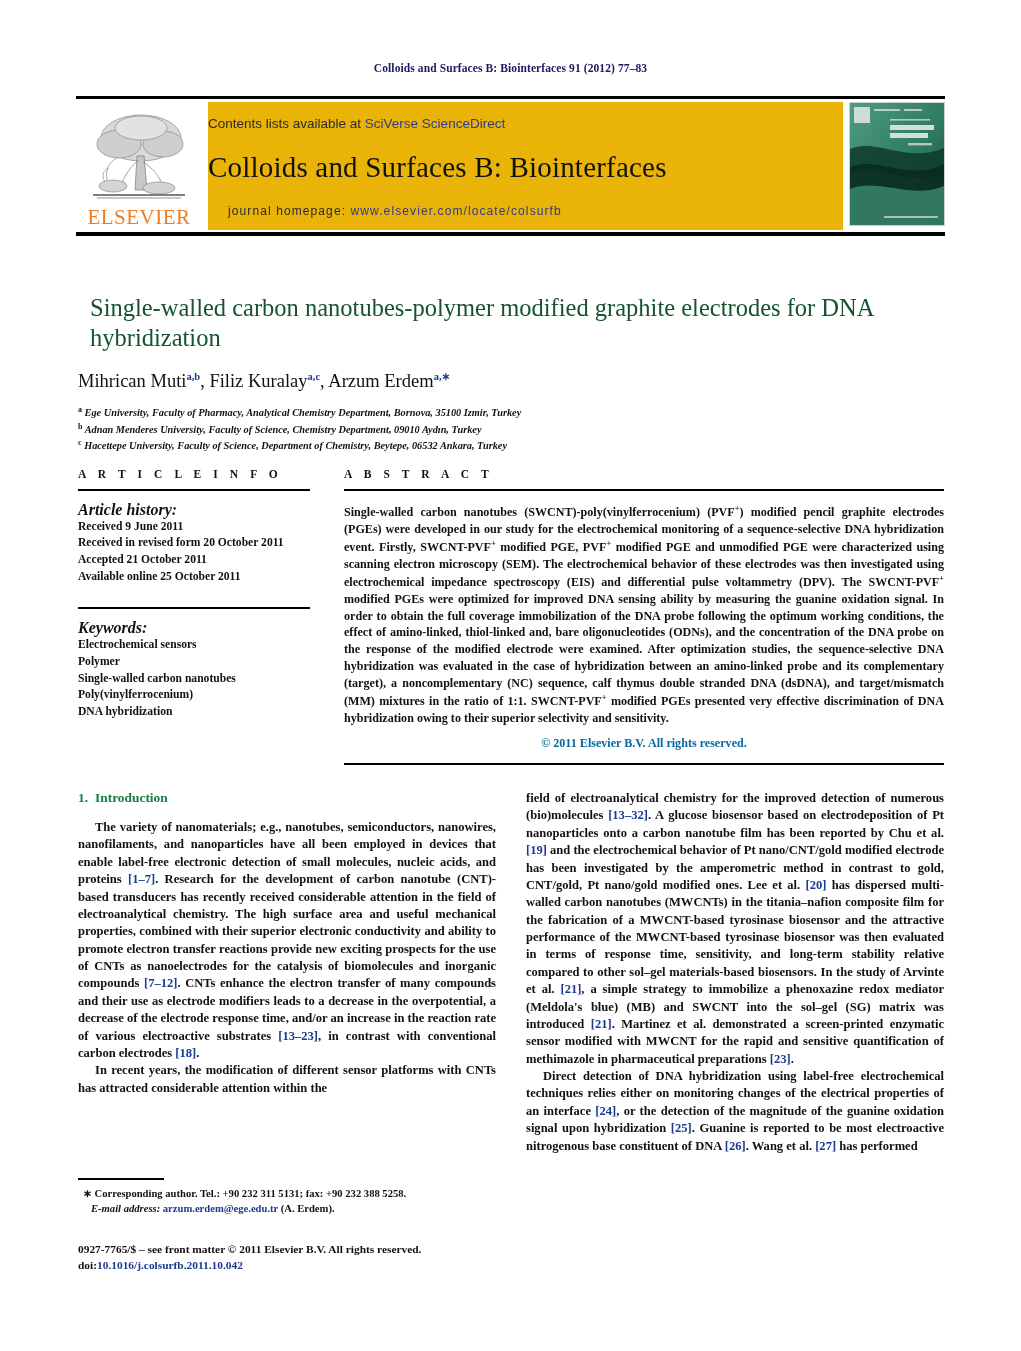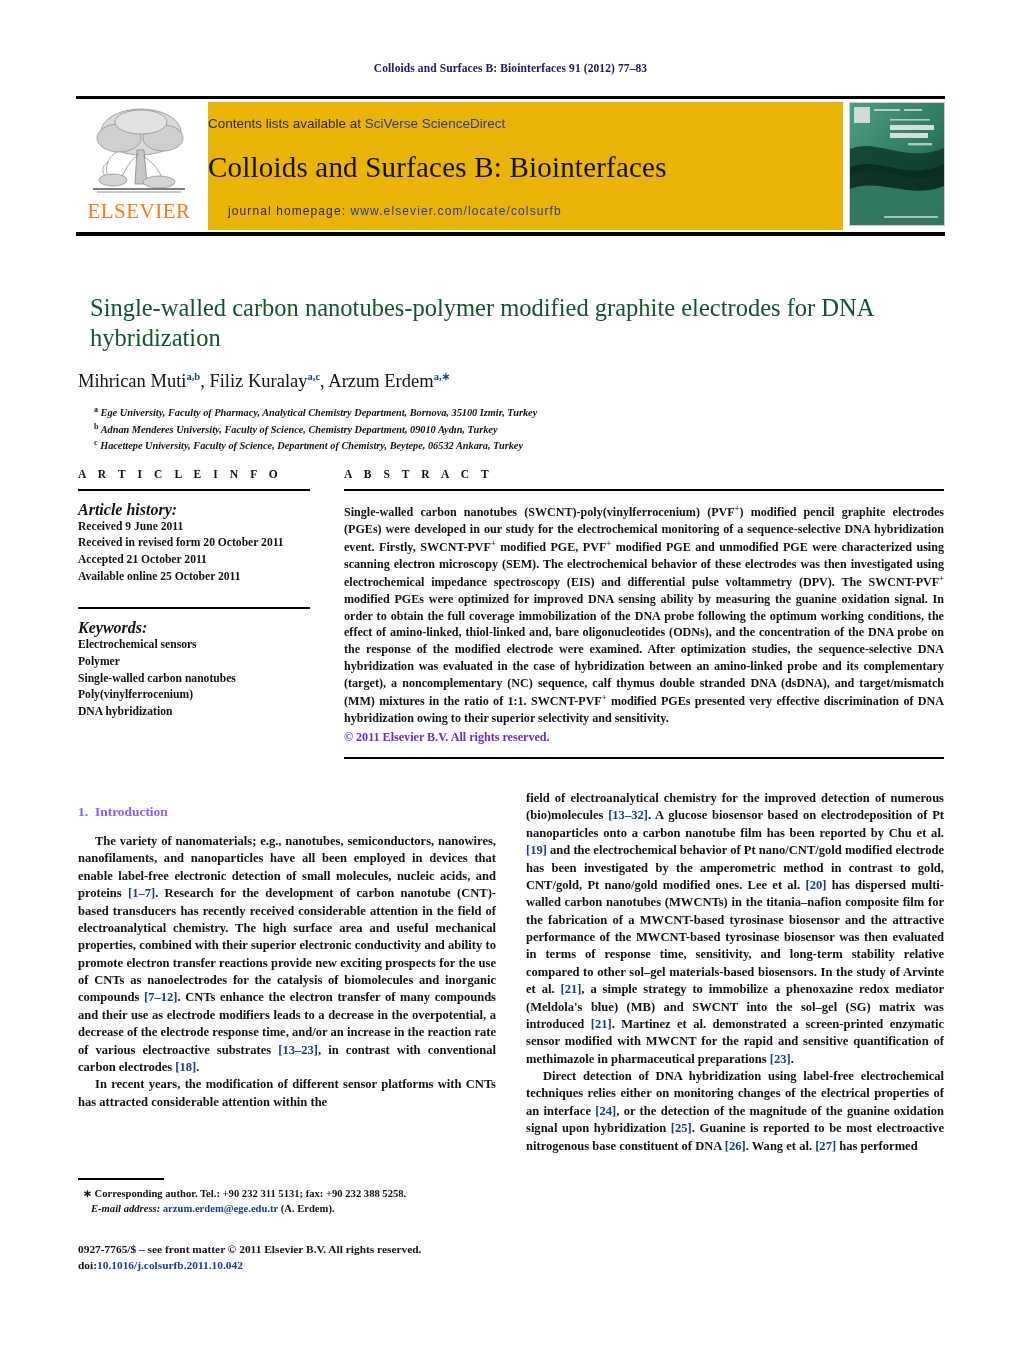--- a/index.html
+++ b/index.html
@@ -39,21 +39,21 @@
     position: absolute; top: 0; left: 0; width: 869px; height: 2.5px;
     background: #000;
   }
   .header-inner {
     position: absolute; top: 6px; left: 0; width: 869px; height: 128px;
     display: flex; align-items: stretch;
   }
   .elsevier-logo {
     width: 126px; flex: 0 0 126px;
     display: flex; flex-direction: column;
-    align-items: center; justify-content: flex-start;
+    align-items: center; justify-content: flex-end;
     padding-bottom: 2px;
   }
   .tree-svg { width: 104px; height: 98px; display: block; }
   .elsevier-word {
     font-family: "Liberation Serif", serif;
     font-size: 21px;
     letter-spacing: 0.5px;
     color: #ef7c20;
     line-height: 1;
     margin-top: 1px;
@@ -110,21 +110,21 @@
     font-weight: normal;
   }
   .authors {
     margin-top: 17px;
     font-family: "Liberation Serif", serif;
     font-size: 18.5px;
     color: #111;
   }
   .authors sup { font-size: 10.5px; color: #1a3a8f; font-weight: bold; vertical-align: super; }
 
-  .affiliations { margin-top: 12px; margin-left: 16px; }
+  .affiliations { margin-top: 12px; }
   .aff {
     font-family: "Liberation Serif", serif;
     font-style: italic;
     font-weight: bold;
     font-size: 10.3px;
     line-height: 1.48;
     color: #111;
   }
   .aff sup { font-style: normal; font-size: 8px; vertical-align: super; }
 
@@ -162,44 +162,44 @@
     font-family: "Liberation Serif", serif;
     font-weight: bold;
     font-size: 12.1px;
     line-height: 1.405;
     color: #111;
     text-align: justify;
     hyphens: none;
   }
   .abs-text sup { font-size: 8.4px; vertical-align: super; }
   .copyright {
-    margin-top: 3px;
-    text-align: left;
+    margin-top: 9px;
+    text-align: center;
     font-family: "Liberation Serif", serif;
     font-weight: bold;
     font-size: 12.1px;
-    color: #6d28d9;
+    color: #0369a1;
   }
   .abs-bottom-rule { height: 2px; background: #000; margin-top: 12px; }
 
   
   .body-cols {
     position: absolute;
     top: 790px; left: 78px;
     width: 866px; height: 470px;
     display: flex; gap: 30px;
   }
   .bcol { width: 418px; flex: 0 0 418px; position: relative; }
 
   .sec-title {
     font-family: "Liberation Serif", serif;
     font-weight: bold;
     font-size: 13.4px;
-    color: #8b5cf6;
-    margin: 14px 0 13px 0;
+    color: #15803d;
+    margin: 0 0 13px 0;
   }
   .sec-title .num { margin-right: 7px; }
 
   p.body {
     font-family: "Liberation Serif", serif;
     font-weight: bold;
     font-size: 12.55px;
     line-height: 1.385;
     color: #111;
     text-align: justify;

